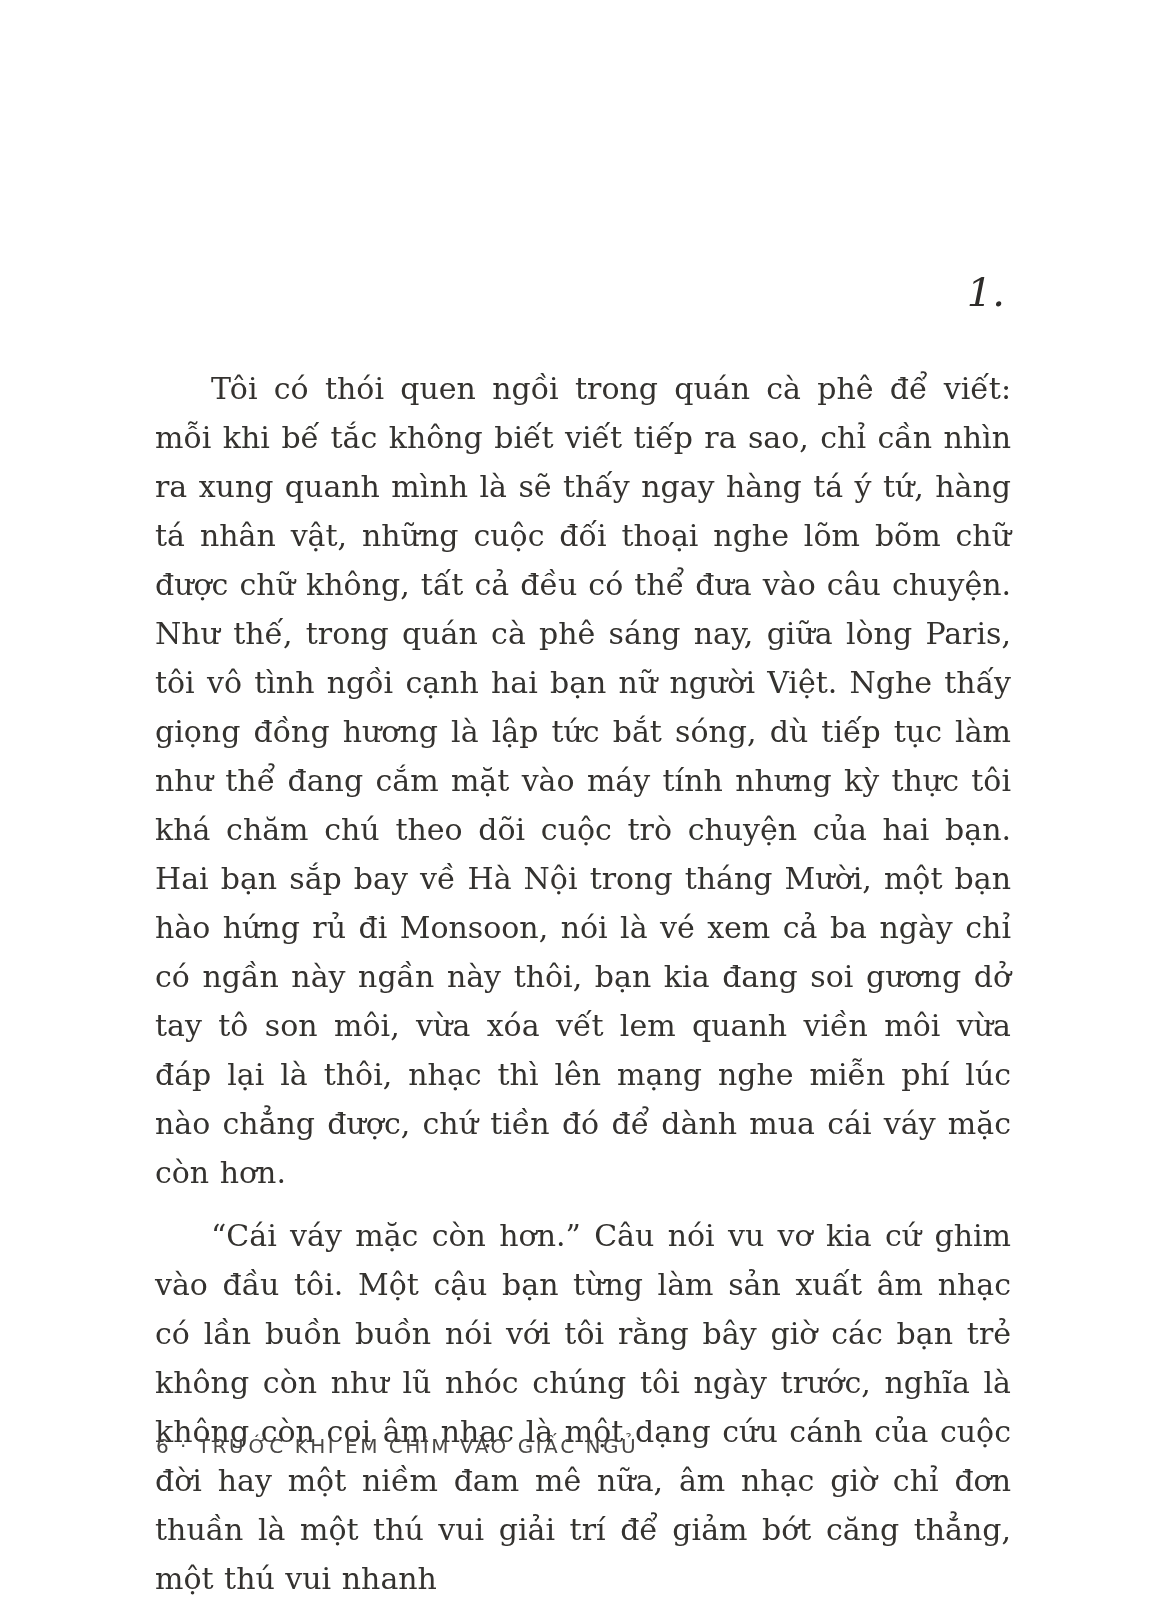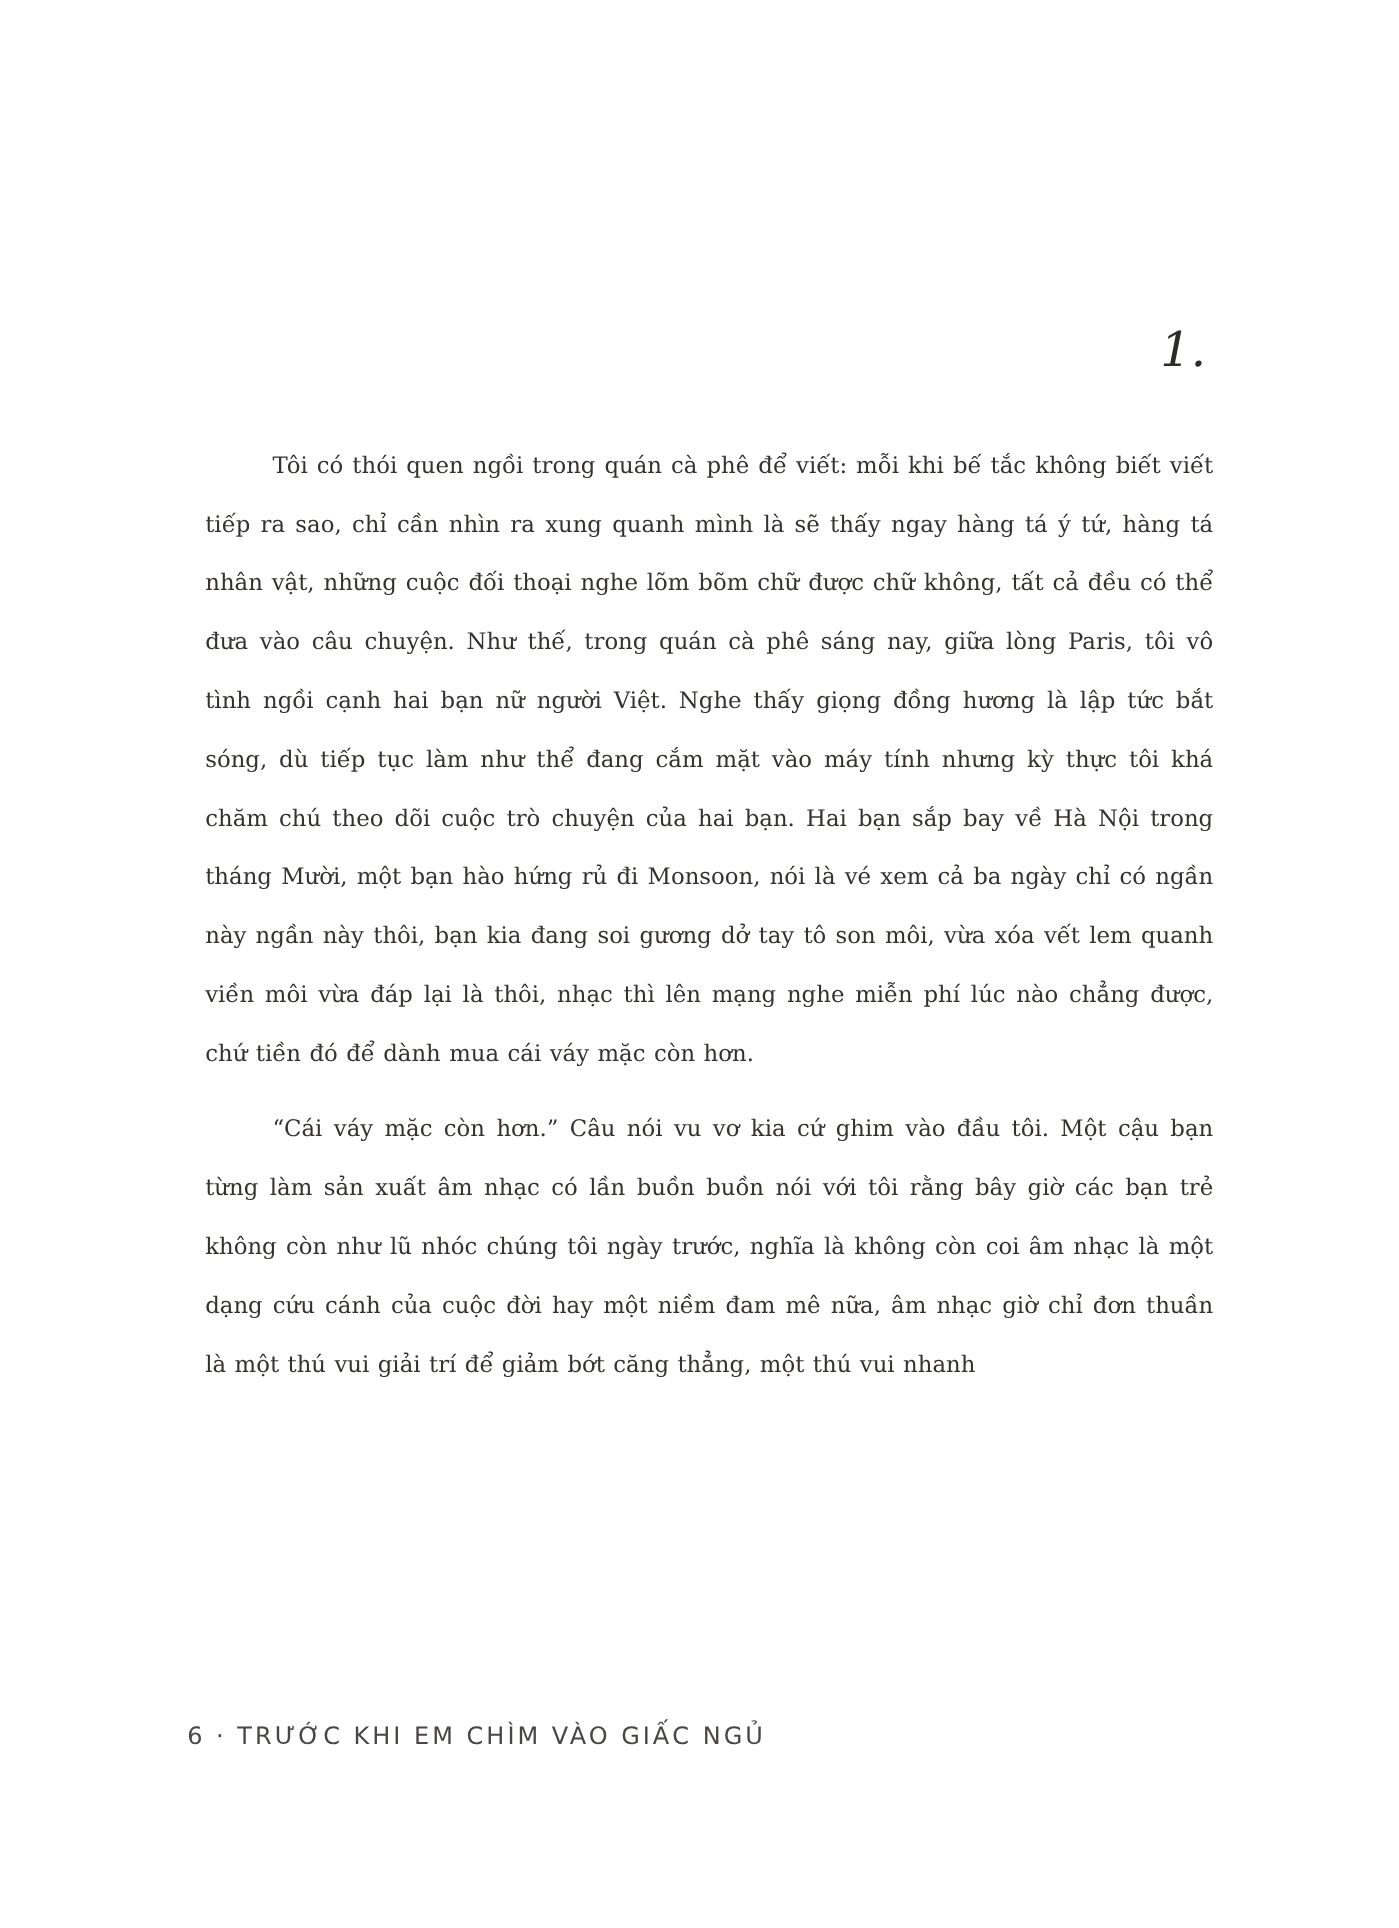--- a/index.html
+++ b/index.html
@@ -28,25 +28,25 @@
     }
     .chapter-number {
       text-align: right;
       font-style: italic;
       font-size: 40px;
       line-height: 1.1;
       margin: 0 6px 50px 0;
       color: #2e2c2a;
     }
     .para {
-      font-size: 19px;
+      font-size: 30px;
       line-height: 49px;
       text-align: justify;
       text-indent: 56px;
-      margin: 0 0 14px 16px;
+      margin: 0 0 14px 0;
       color: #34322f;
       word-spacing: 1px;
     }
     .footer {
       position: absolute;
       left: 156px;
       top: 1434px;
       font-family: "DejaVu Sans", sans-serif;
       font-size: 20px;
       font-weight: 400;

